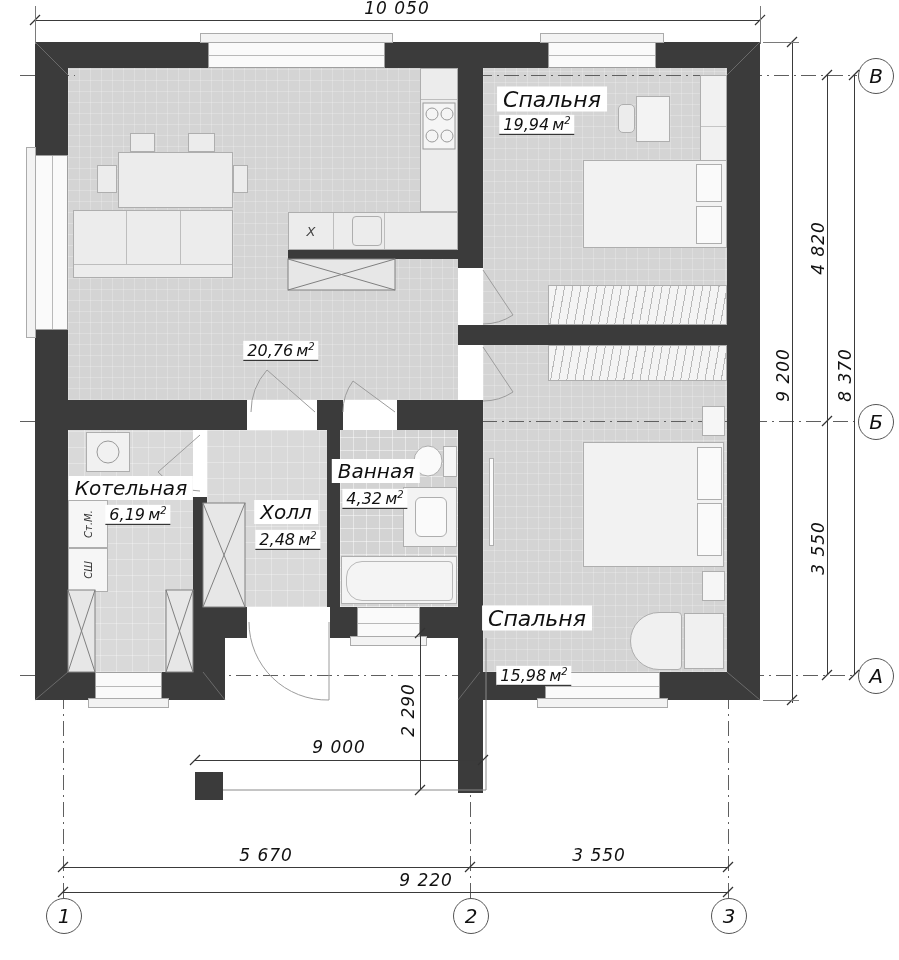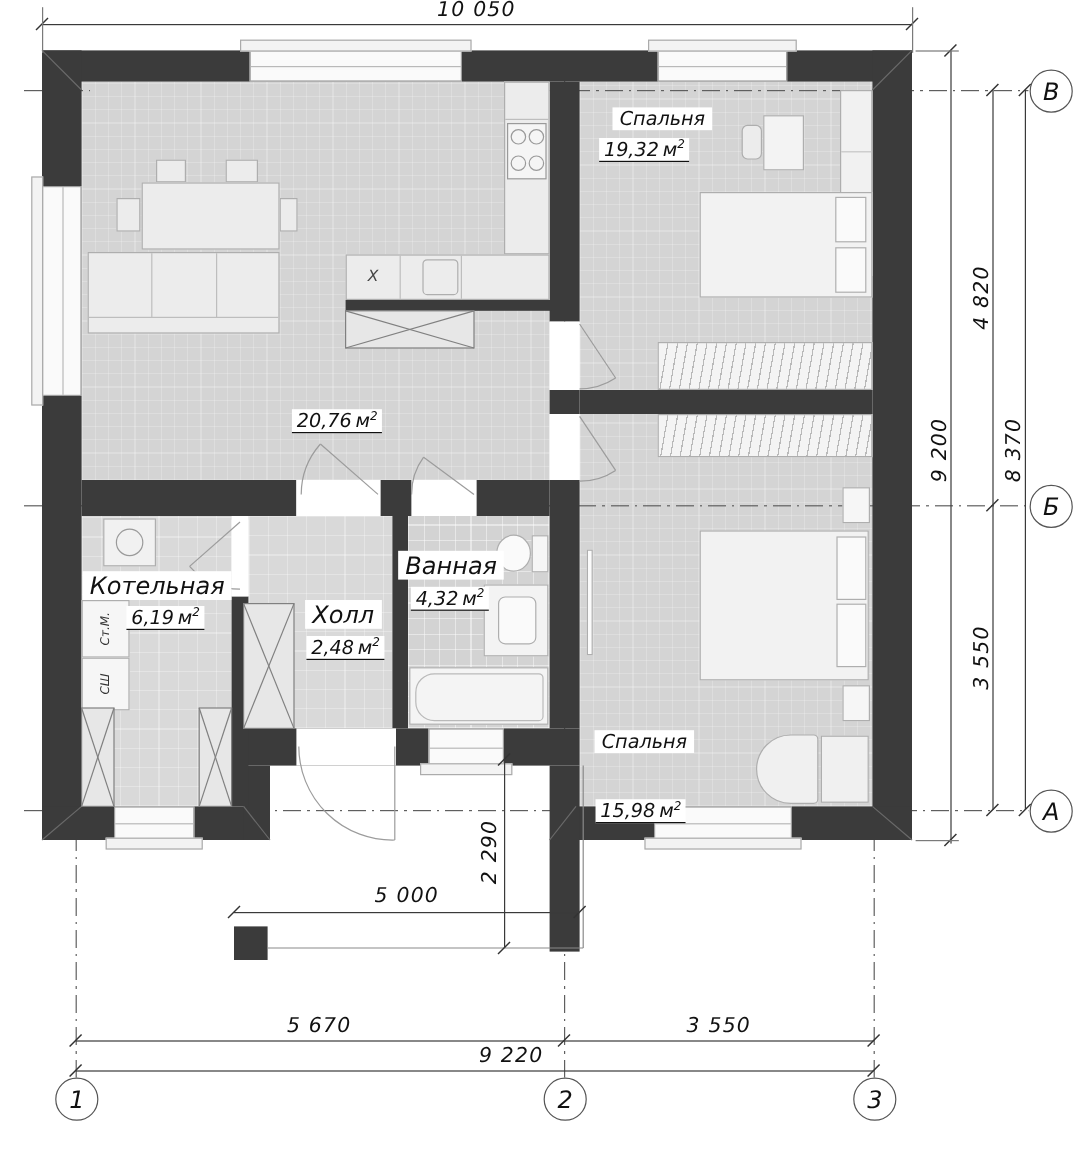--- a/index.html
+++ b/index.html
@@ -25,21 +25,21 @@
   .gap{position:absolute;background:#fff;z-index:3;}
   .gridh{position:absolute;height:1px;z-index:2;background:repeating-linear-gradient(90deg,#5f5f5f 0 15px,transparent 15px 20px,#5f5f5f 20px 22px,transparent 22px 27px);}
   .gridv{position:absolute;width:1px;z-index:2;background:repeating-linear-gradient(0deg,#5f5f5f 0 15px,transparent 15px 20px,#5f5f5f 20px 22px,transparent 22px 27px);}
   .dimh{position:absolute;height:1px;background:#3a3a3a;z-index:6;}
   .dimv{position:absolute;width:1px;background:#3a3a3a;z-index:6;}
   .ext{position:absolute;background:#7a7a7a;z-index:6;}
   .dimlabel{position:absolute;transform:translate(-50%,-50%);font-style:italic;font-size:17px;
             white-space:nowrap;z-index:7;letter-spacing:1px;}
   .vlabel{transform:translate(-50%,-50%) rotate(-90deg);}
   .room-label{position:absolute;transform:translate(-50%,-50%);background:#fff;padding:0 6px;
-              font-style:italic;font-size:16px;white-space:nowrap;z-index:7;}
+              font-style:italic;font-size:22px;white-space:nowrap;z-index:7;}
   .room-area{position:absolute;transform:translate(-50%,-50%);background:#fff;padding:0 4px;
              font-style:italic;font-size:16px;white-space:nowrap;z-index:7;border-bottom:1.5px solid #111;}
   .room-area sup{font-size:10px;}
   .gridcircle{position:absolute;width:34px;height:34px;border:1px solid #555;border-radius:50%;
               background:#fff;z-index:7;display:flex;align-items:center;justify-content:center;
               font-style:italic;font-size:20px;}
   .applabel{position:absolute;font-style:italic;font-size:10px;z-index:5;
             transform:translate(-50%,-50%) rotate(-90deg);white-space:nowrap;color:#333;}
   .hanger{background-image:repeating-linear-gradient(100deg,transparent 0 7px,#b9b9b9 7px 8px);}
   svg.overlay{position:absolute;left:0;top:0;z-index:5;pointer-events:none;}
@@ -276,21 +276,21 @@
   <div class="ext" style="left:763px;top:700px;width:36px;height:1px;"></div>
 
   <div class="dimv" style="left:827px;top:75px;height:600px;"></div>
   <div class="dimlabel vlabel" style="left:818px;top:248px;">4 820</div>
   <div class="dimlabel vlabel" style="left:818px;top:548px;">3 550</div>
 
   <div class="dimv" style="left:854px;top:75px;height:600px;"></div>
   <div class="dimlabel vlabel" style="left:845px;top:375px;">8 370</div>
 
   <div class="dimh" style="left:195px;top:760px;width:288px;"></div>
-  <div class="dimlabel" style="left:339px;top:747px;">5 000</div>
+  <div class="dimlabel" style="left:339px;top:747px;">9 000</div>
   <div class="dimv" style="left:420px;top:633px;height:157px;"></div>
   <div class="dimlabel vlabel" style="left:408px;top:710px;">2 290</div>
 
   <div class="dimh" style="left:63px;top:867px;width:665px;"></div>
   <div class="dimlabel" style="left:266px;top:855px;">5 670</div>
   <div class="dimlabel" style="left:599px;top:855px;">3 550</div>
   <div class="dimh" style="left:63px;top:892px;width:665px;"></div>
   <div class="dimlabel" style="left:395px;top:880px;margin-left:31px;">9 220</div>
 
   <div class="gridcircle" style="left:858px;top:58px;">
@@ -311,21 +311,21 @@
   <div class="gridcircle" style="left:711px;top:898px;">
       <span>3</span>
     </div>
 
   <div class="room-area" style="left:281px;top:351px;">
     <span>20,76</span> <span>м</span><sup>2</sup>
   </div>
 
   <div class="room-label" style="left:552px;top:99px;">Спальня</div>
   <div class="room-area" style="left:537px;top:125px;">
-    <span>19,32</span> <span>м</span><sup>2</sup>
+    <span>19,94</span> <span>м</span><sup>2</sup>
   </div>
 
   <div class="room-label" style="left:131px;top:488px;font-size:20px;">Котельная</div>
   <div class="room-area" style="left:138px;top:515px;">
     <span>6,19</span> <span>м</span><sup>2</sup>
   </div>
 
   <div class="room-label" style="left:286px;top:512px;font-size:20px;">Холл</div>
   <div class="room-area" style="left:288px;top:540px;">
     <span>2,48</span> <span>м</span><sup>2</sup>

